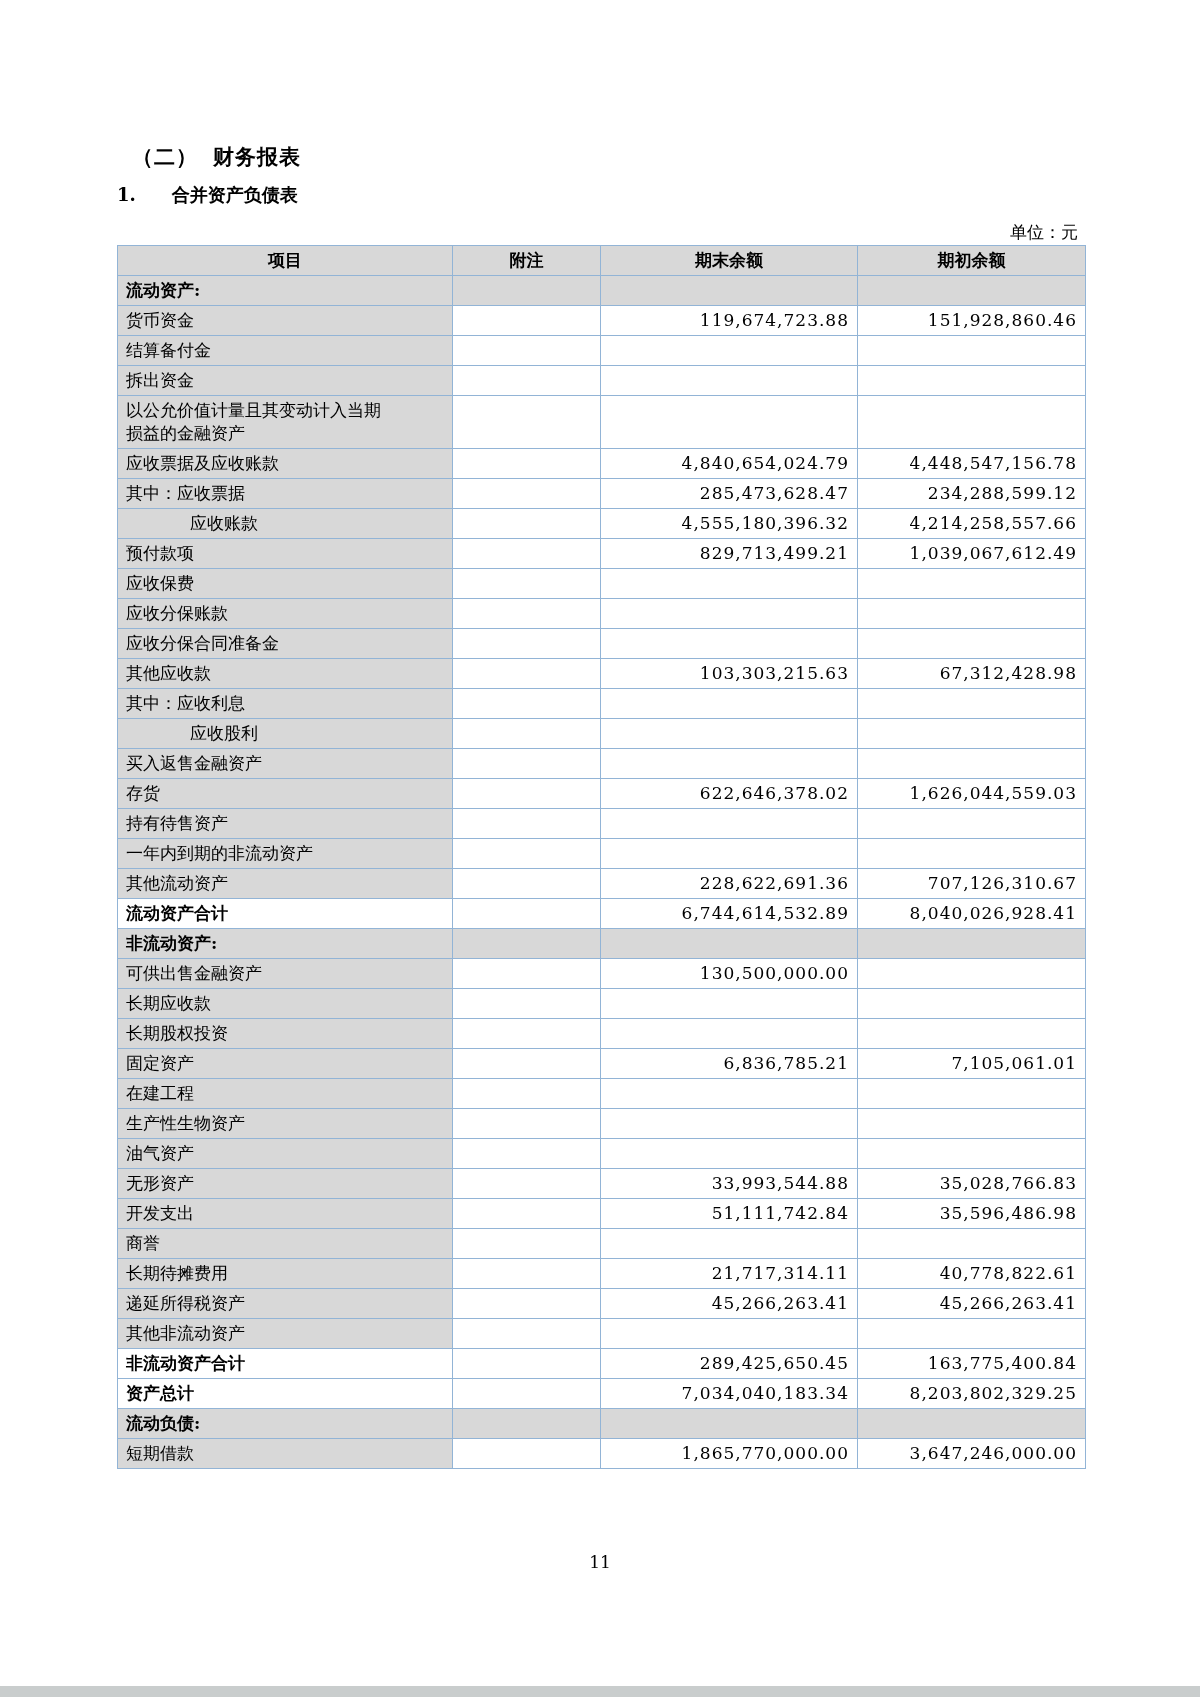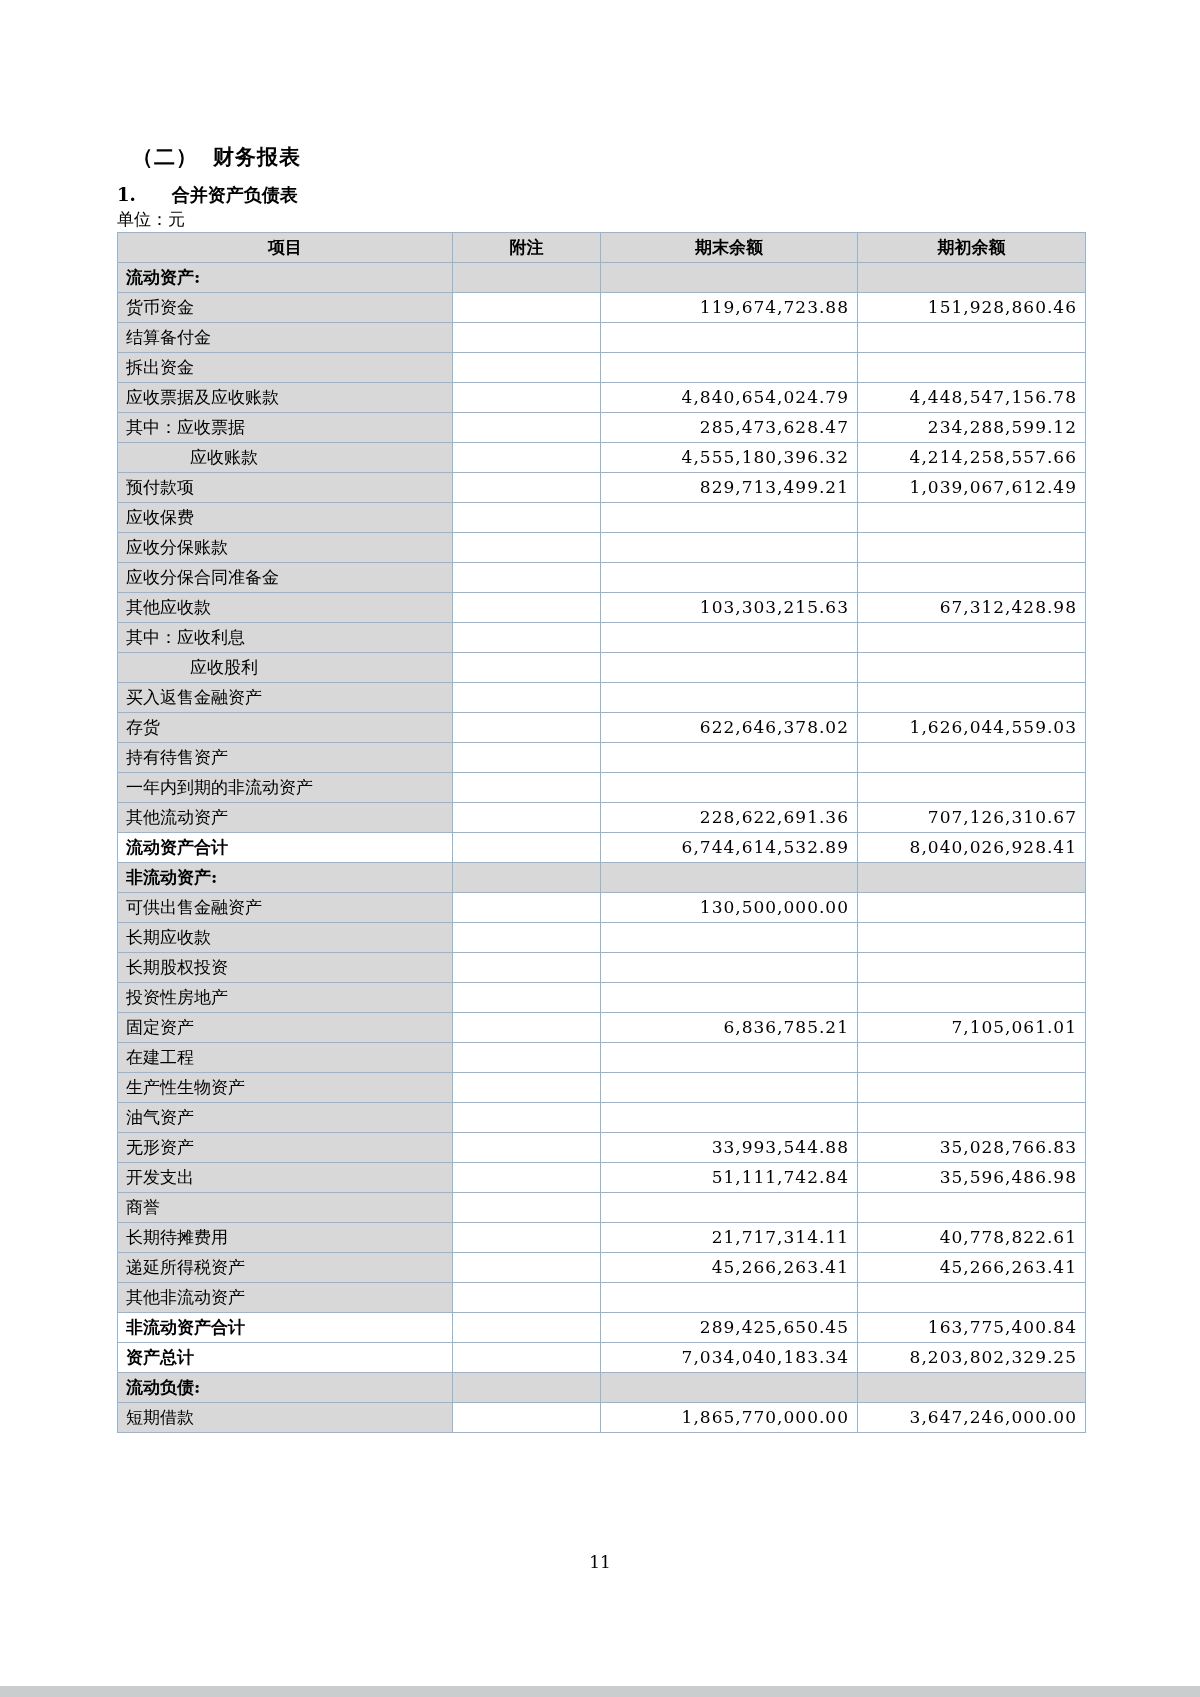--- a/index.html
+++ b/index.html
@@ -16,22 +16,22 @@
     font-size:21px;font-weight:bold;line-height:28px;
     padding-left:15px;margin-top:12px;letter-spacing:1px;
   }
   .heading .h-num{margin-right:15px;}
   .sub{
     margin-top:12px;font-size:18px;font-weight:bold;line-height:24px;
     display:flex;align-items:baseline;
   }
   .sub .s-num{margin-right:36px;font-weight:bold;}
   .unit{
-    margin-top:1px;margin-bottom:2px;
-    font-size:17px;line-height:22px;text-align:left;padding-right:7px;
+    margin-top:14px;margin-bottom:2px;
+    font-size:17px;line-height:22px;text-align:right;padding-right:7px;
   }
   table.bs{
     border-collapse:collapse;table-layout:fixed;width:968px;
     font-size:17px;
   }
   table.bs th, table.bs td{
     border:1px solid #92b4d6;
     padding:3px 8px;
     line-height:23px;
     vertical-align:middle;
@@ -107,20 +107,27 @@
             <td class="c-num"></td>
             <td class="c-num"></td>
           </tr>
           <tr class="row-item">
             <td class="c-item">拆出资金</td>
             <td class="c-note"></td>
             <td class="c-num"></td>
             <td class="c-num"></td>
           </tr>
           <tr class="row-item">
+            <td class="c-item">以公允价值计量且其变动计入当期
+损益的金融资产</td>
+            <td class="c-note"></td>
+            <td class="c-num"></td>
+            <td class="c-num"></td>
+          </tr>
+          <tr class="row-item">
             <td class="c-item">应收票据及应收账款</td>
             <td class="c-note"></td>
             <td class="c-num">4,840,654,024.79</td>
             <td class="c-num">4,448,547,156.78</td>
           </tr>
           <tr class="row-item">
             <td class="c-item">其中：应收票据</td>
             <td class="c-note"></td>
             <td class="c-num">285,473,628.47</td>
             <td class="c-num">234,288,599.12</td>
@@ -222,26 +229,20 @@
             <td class="c-num"></td>
           </tr>
           <tr class="row-item">
             <td class="c-item">长期应收款</td>
             <td class="c-note"></td>
             <td class="c-num"></td>
             <td class="c-num"></td>
           </tr>
           <tr class="row-item">
             <td class="c-item">长期股权投资</td>
-            <td class="c-note"></td>
-            <td class="c-num"></td>
-            <td class="c-num"></td>
-          </tr>
-          <tr class="row-item">
-            <td class="c-item">投资性房地产</td>
             <td class="c-note"></td>
             <td class="c-num"></td>
             <td class="c-num"></td>
           </tr>
           <tr class="row-item">
             <td class="c-item">固定资产</td>
             <td class="c-note"></td>
             <td class="c-num">6,836,785.21</td>
             <td class="c-num">7,105,061.01</td>
           </tr>

